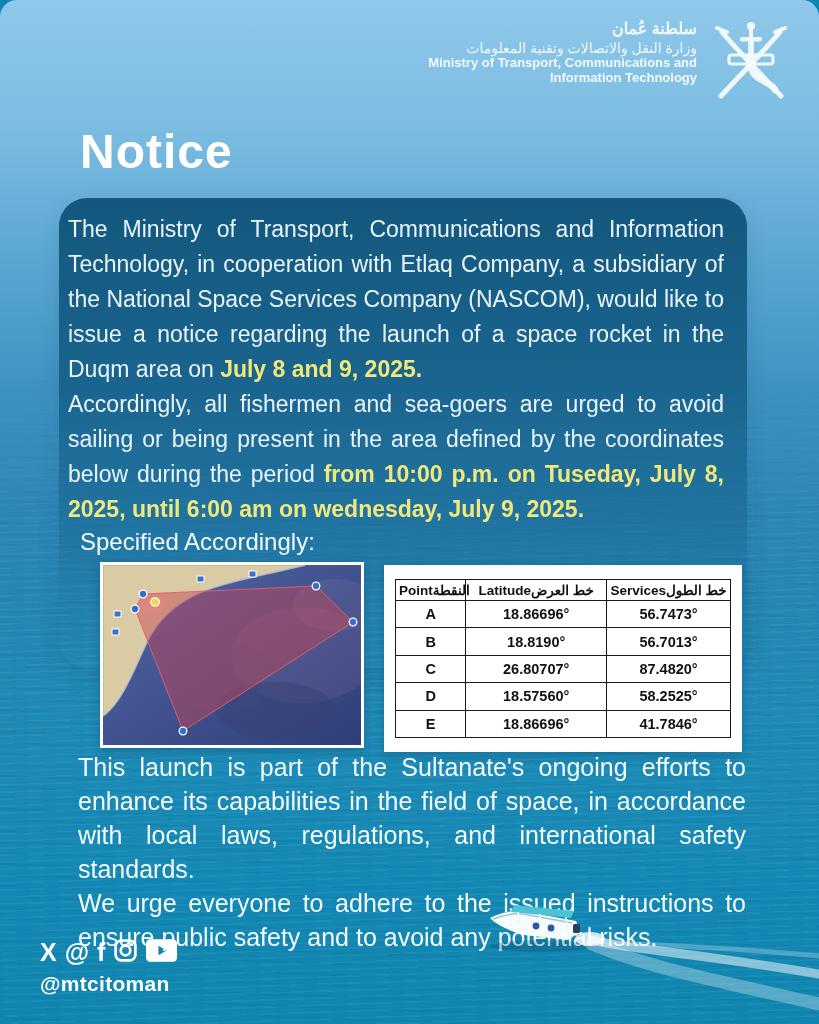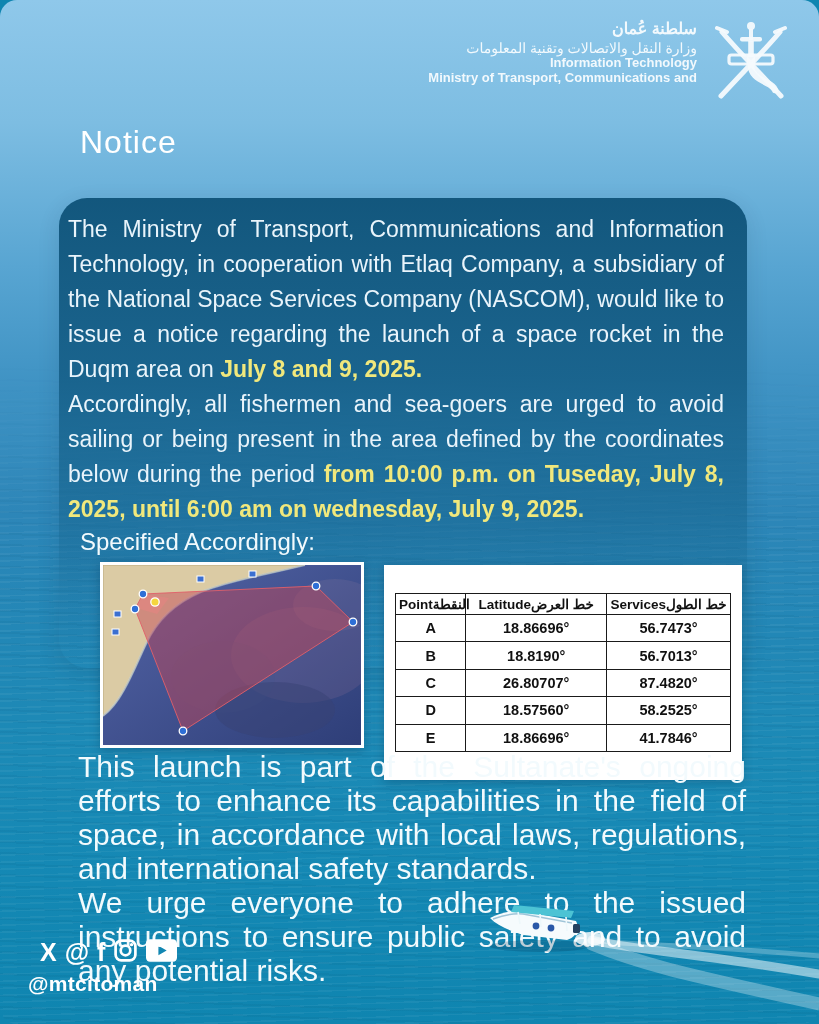--- a/index.html
+++ b/index.html
@@ -13,65 +13,65 @@
     -webkit-mask-image:linear-gradient(180deg, transparent 0 35%, #000 55%);
     mask-image:linear-gradient(180deg, transparent 0 35%, #000 55%);}
   
   .header-text{position:absolute;top:20px;right:122px;text-align:right;color:#f2f9fd;line-height:1.15;}
   .header-text .ar1{font-size:16px;font-weight:700;}
   .header-text .ar2{font-size:14px;font-weight:400;margin-top:2px;}
   .header-text .en1{font-size:14px;font-weight:700;margin-top:3px;}
   .header-text .en2{font-size:13px;font-weight:700;}
   .emblem{position:absolute;top:16px;right:26px;}
   
-  .title{position:absolute;left:80px;top:124px;font-size:32px;font-weight:400;color:#ffffff;letter-spacing:1px;}
+  .title{position:absolute;left:80px;top:124px;font-size:48px;font-weight:700;color:#ffffff;letter-spacing:1px;}
   
   .panel{position:absolute;left:59px;top:198px;width:688px;height:470px;border-radius:28px;
     background:linear-gradient(180deg, rgba(14,82,120,0.95) 0%, rgba(20,93,134,0.88) 38%, rgba(23,101,143,0.62) 66%, rgba(23,101,143,0.22) 85%, rgba(23,101,143,0) 100%);
     box-shadow:0 6px 22px rgba(0,30,60,0.12);}
   .body-text{position:absolute;left:68px;top:212px;width:656px;color:#e9f4fb;
     font-size:23px;line-height:35px;text-align:justify;font-weight:500;}
   .body-text p{margin:0;}
   .hl{color:#f1e87c;font-weight:700;}
   .coords-label{position:absolute;left:80px;top:528px;font-size:24px;color:#f2fafd;font-weight:500;}
   
   .map-card{position:absolute;left:100px;top:562px;width:258px;height:180px;background:#fff;border:3px solid #fff;
     box-shadow:0 3px 10px rgba(0,30,60,0.25);}
   .map-card svg{display:block;}
   
   .table-card{position:absolute;left:384px;top:565px;width:336px;height:159px;background:#ffffff;
-    padding:28px 11px;box-shadow:0 3px 10px rgba(0,30,60,0.25);}
+    padding:14px 11px;box-shadow:0 3px 10px rgba(0,30,60,0.25);}
   table.coords{width:100%;height:100%;border-collapse:collapse;table-layout:fixed;}
   table.coords th, table.coords td{border:1.6px solid #1a1a1a;text-align:center;color:#111;padding:2px 3px;}
   table.coords th{font-size:13.5px;font-weight:700;}
   table.coords td{font-size:14.5px;font-weight:600;}
   table.coords .c-point{width:21%;}
   table.coords .c-lat{width:42%;}
   table.coords .c-lon{width:37%;}
   th .ar{font-weight:700;}
   
-  .closing{position:absolute;left:78px;top:750px;width:668px;color:#f2fafd;font-size:30px;line-height:34px;text-align:justify;font-weight:500;}
+  .closing{position:absolute;left:78px;top:750px;width:668px;color:#f2fafd;font-size:25px;line-height:34px;text-align:justify;font-weight:500;}
   .closing p{margin:0;}
   
   .social{position:absolute;left:40px;top:938px;display:flex;align-items:center;gap:8px;color:#fff;}
   .soc-glyph{font-weight:800;font-size:25px;line-height:25px;}
-  .handle{position:absolute;left:28px;top:972px;color:#fff;font-size:21px;font-weight:700;letter-spacing:0.3px;}
+  .handle{position:absolute;left:40px;top:972px;color:#fff;font-size:21px;font-weight:700;letter-spacing:0.3px;}
   .boat{position:absolute;left:440px;top:876px;}
 </style>
 </head>
 <body>
 
 <div id="canvas">
   <div class="waves"></div>
 
   <div class="header-text">
     <div class="ar1">سلطنة عُمان</div>
     <div class="ar2">وزارة النقل والاتصالات وتقنية المعلومات</div>
+    <div class="en2">Ministry of Transport, Communications and</div>
     <div class="en2">Information Technology</div>
-    <div class="en2">Ministry of Transport, Communications and</div>
   </div>
   <div class="emblem">
     <svg width="84" height="94" viewBox="0 0 84 94" fill="none">
 
       <path d="M13 16 C30 36 50 56 72 80" stroke="#f4fafd" stroke-width="5" stroke-linecap="round" opacity="0.95"></path>
       <path d="M71 16 C54 36 34 56 12 80" stroke="#f4fafd" stroke-width="5" stroke-linecap="round" opacity="0.95"></path>
       <path d="M8 12 l10 4 M66 16 l10 -4" stroke="#f4fafd" stroke-width="4" stroke-linecap="round" opacity="0.95"></path>
 
       <circle cx="42" cy="10" r="4" fill="#f4fafd" opacity="0.95"></circle>
       <rect x="40" y="13" width="4" height="11" fill="#f4fafd" opacity="0.95"></rect>

